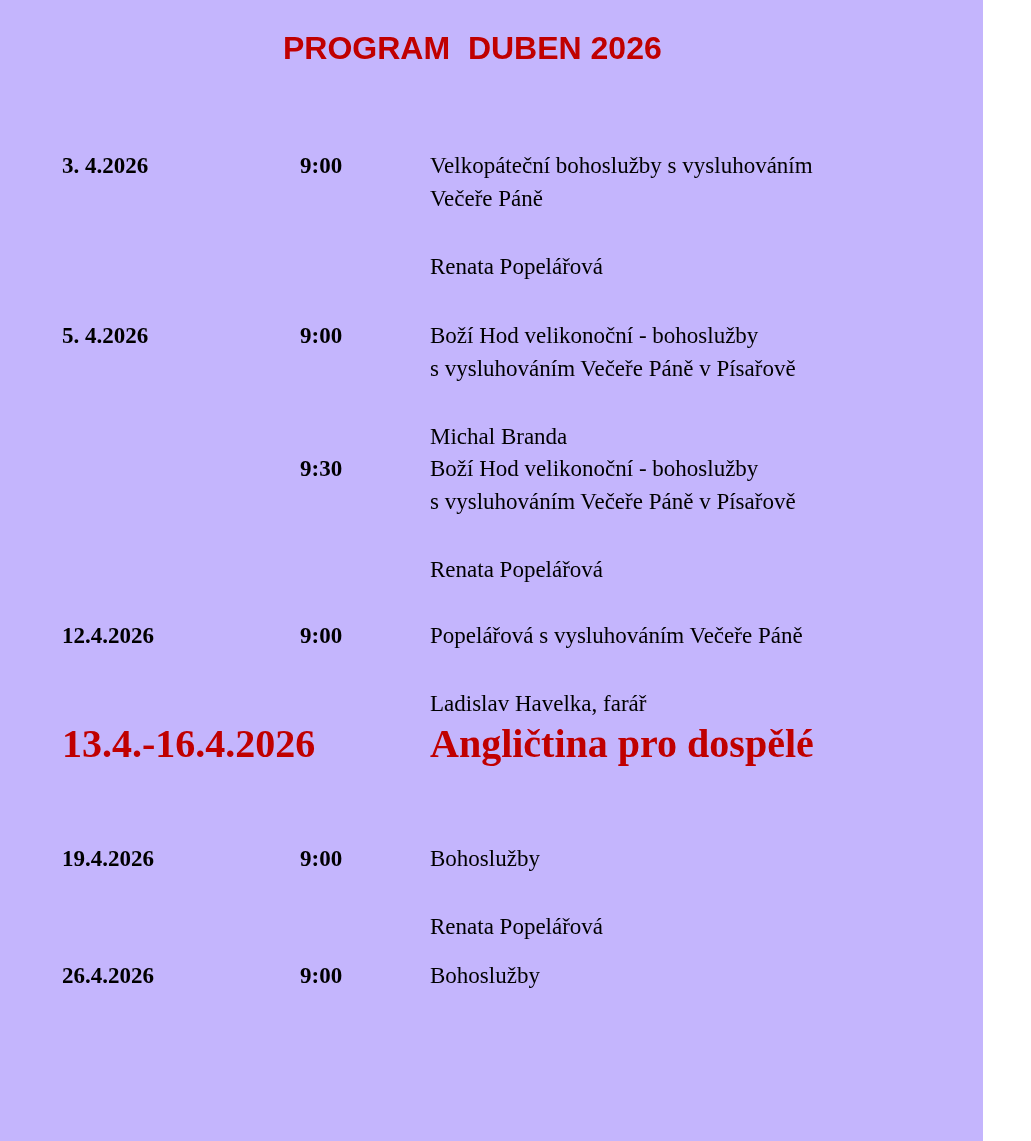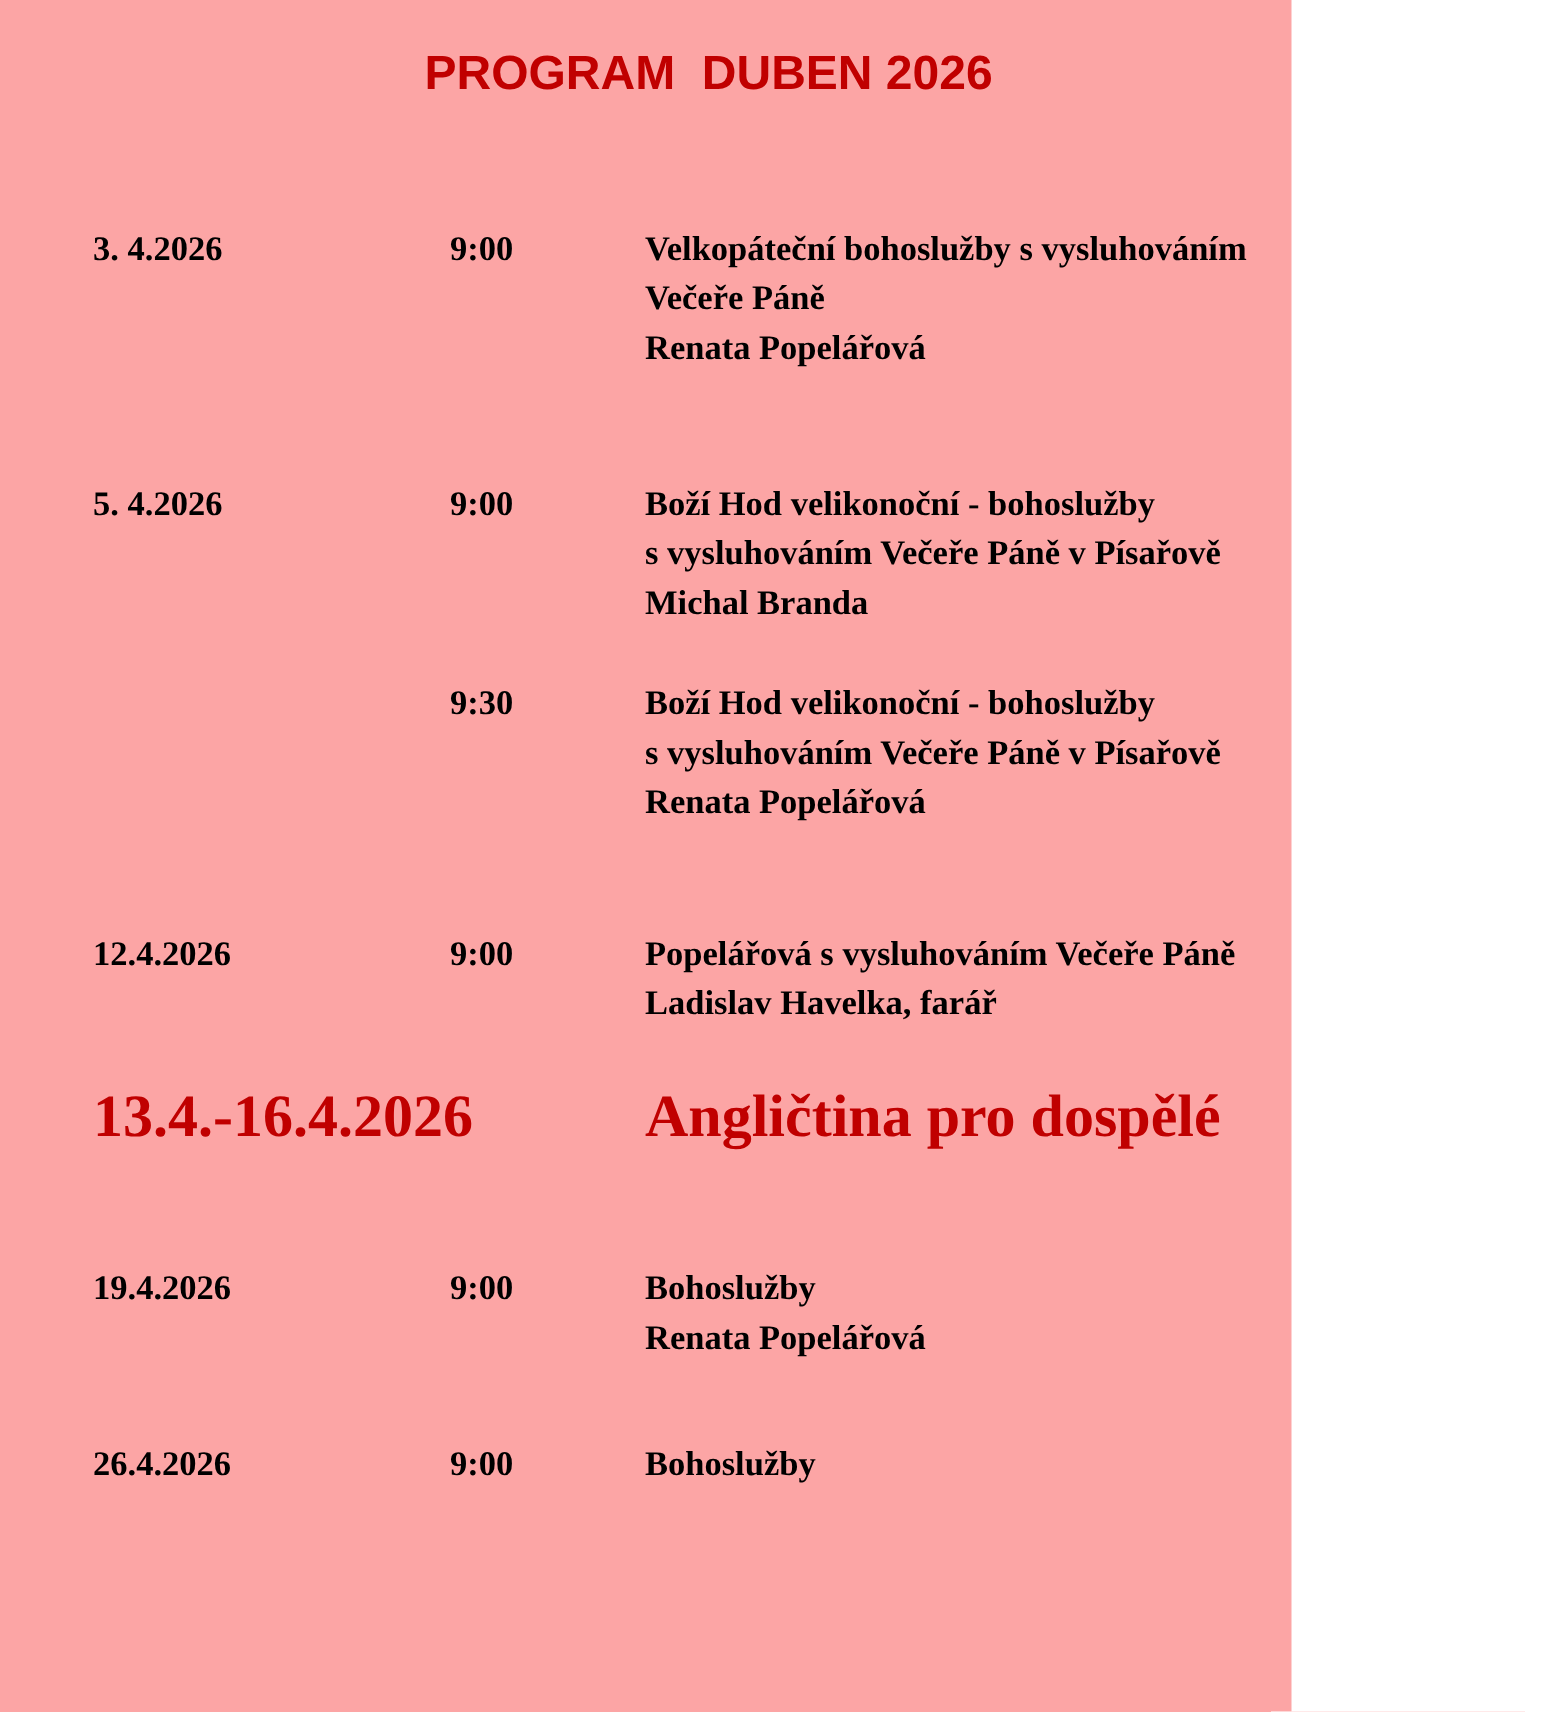--- a/index.html
+++ b/index.html
@@ -2,23 +2,23 @@
 <html><head>
 <meta charset="utf-8">
 <style>
   html, body {
     margin: 0;
     padding: 0;
     background: #ffffff;
   }
   .page {
     position: relative;
-    width: 861px;
+    width: 983px;
     height: 1141px;
-    background: #fca5a5;
+    background: #c4b5fd;
     overflow: hidden;
     font-family: "Liberation Serif", serif;
     color: #000000;
   }
 
   
   .doc-title {
     position: absolute;
     left: 283px;
     top: 29px;
@@ -38,22 +38,22 @@
   }
   .cell {
     position: absolute;
     white-space: nowrap;
     font-size: 23px;
     line-height: 33px;
   }
   .date-cell  { left: 62px;  font-weight: bold; }
   .time-cell  { left: 300px; font-weight: bold; text-align: center; }
   .desc-cell  { left: 430px; }
-  .desc-line  { font-weight: bold; white-space: nowrap; }
-  .person-line{ font-weight: bold; white-space: nowrap; }
+  .desc-line  { font-weight: normal; white-space: nowrap; }
+  .person-line{ font-weight: normal; white-space: nowrap; margin-top: 35px; }
 
   .row-e1 { top: 149px; }
   .row-e2 { top: 319px; }
   .row-e3 { top: 452px; }
   .row-e4 { top: 619px; }
   .row-e6 { top: 842px; }
   .row-e7 { top: 959px; }
 
   
   .row-highlight { top: 721px; }

